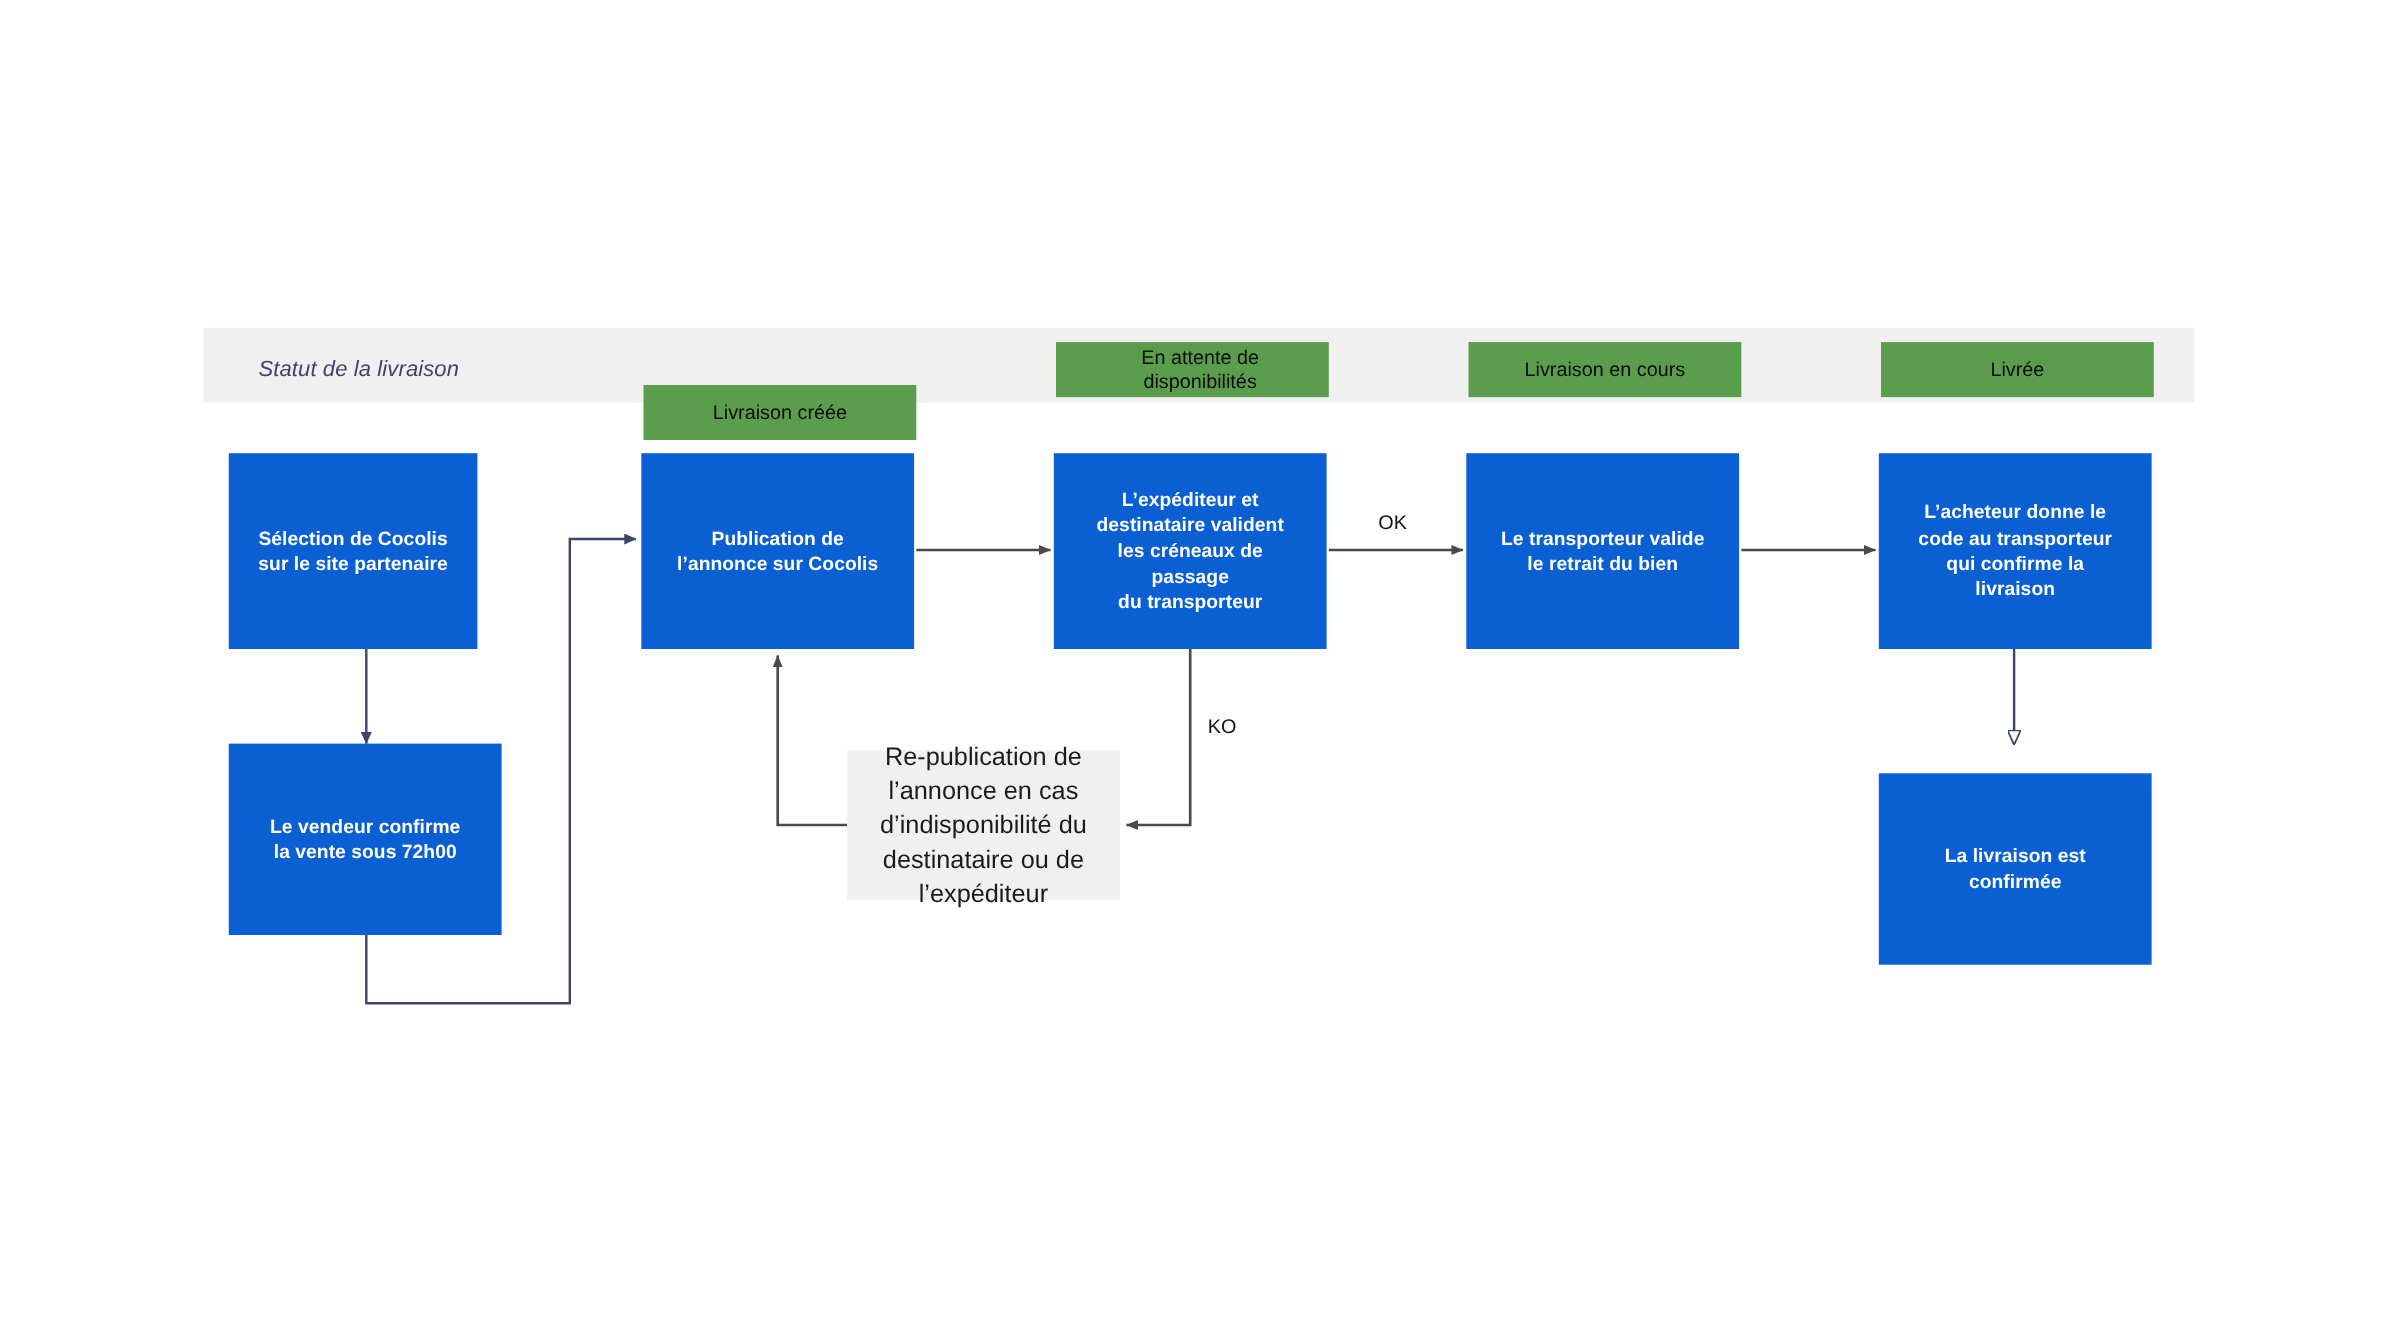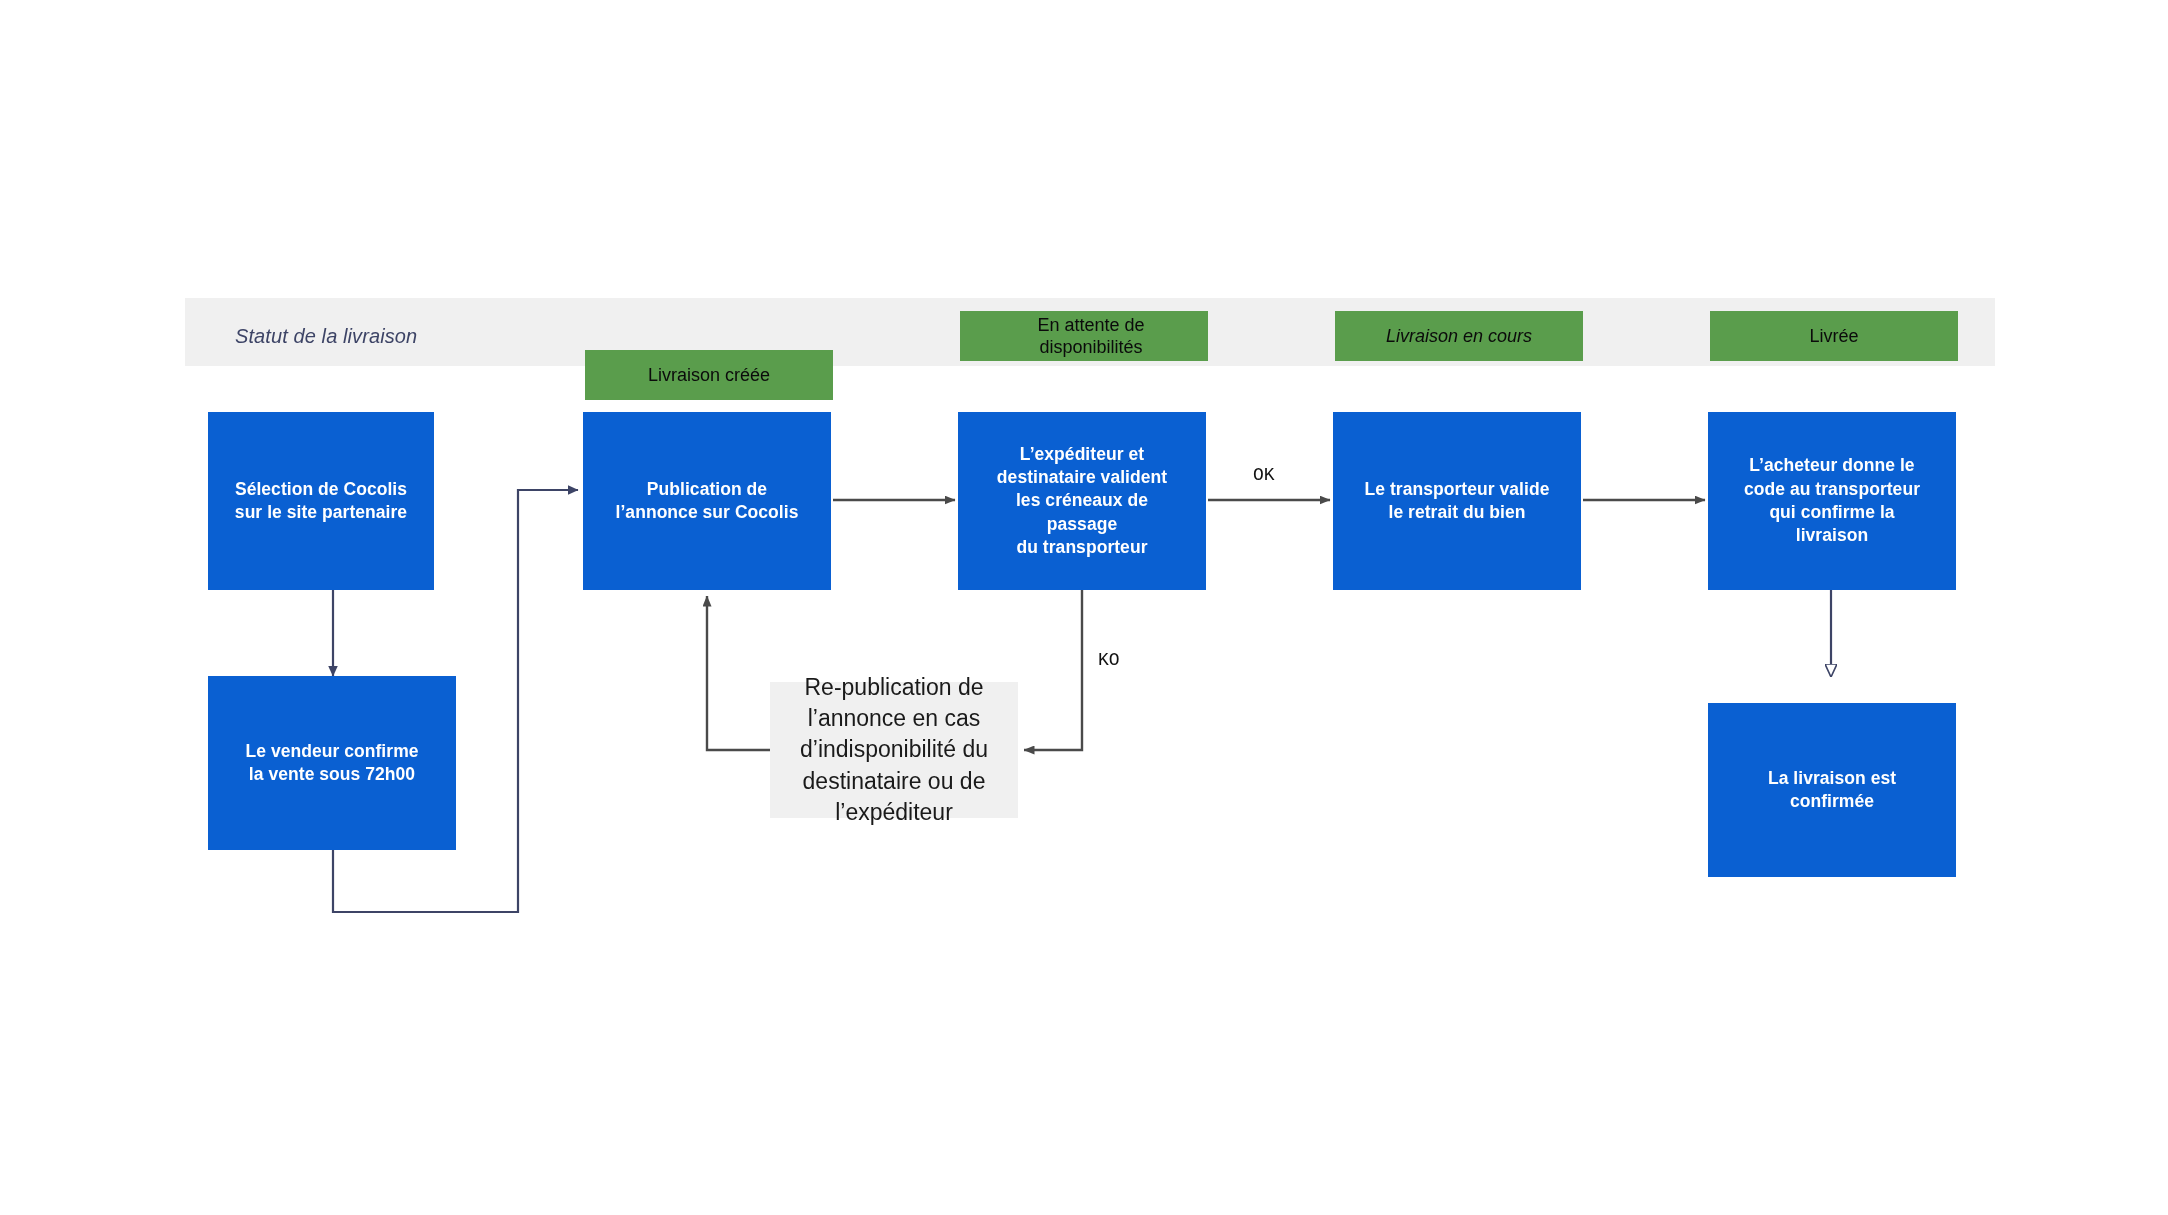--- a/index.html
+++ b/index.html
@@ -102,36 +102,35 @@
   .edge-line-navy {
     stroke: #3d4466;
     stroke-width: 2.2;
     fill: none;
   }
   .edge-label {
     position: absolute;
     font-size: 18px;
     color: #111111;
     white-space: nowrap;
-    font-family: Liberation Mono, monospace;
   }
 </style>
 </head>
 <body>
 
 <div id="canvas">
 
   <div class="status-band">
     <div class="status-band-label">Statut de la livraison</div>
 
     <div class="status-badge" style="left:400px;margin-top:39px;">Livraison créée</div>
 
     <div class="status-badge" style="left:775px;padding-left:20px;">En attente de<br>disponibilités</div>
 
-    <div class="status-badge" style="left:1150px;font-style:italic;">Livraison en cours</div>
+    <div class="status-badge" style="left:1150px;">Livraison en cours</div>
 
     <div class="status-badge" style="left:1525px;">Livrée</div>
   </div>
 
   <svg class="edge-svg">
     <defs>
       <marker id="arrow-dark" markerWidth="11" markerHeight="9" refX="10.5" refY="4.5" orient="auto" markerUnits="userSpaceOnUse">
         <path d="M0,0 L11,4.5 L0,9 z" fill="#4a4a4a"></path>
       </marker>
       <marker id="arrow-navy" markerWidth="11" markerHeight="10" refX="10.5" refY="5" orient="auto" markerUnits="userSpaceOnUse">

